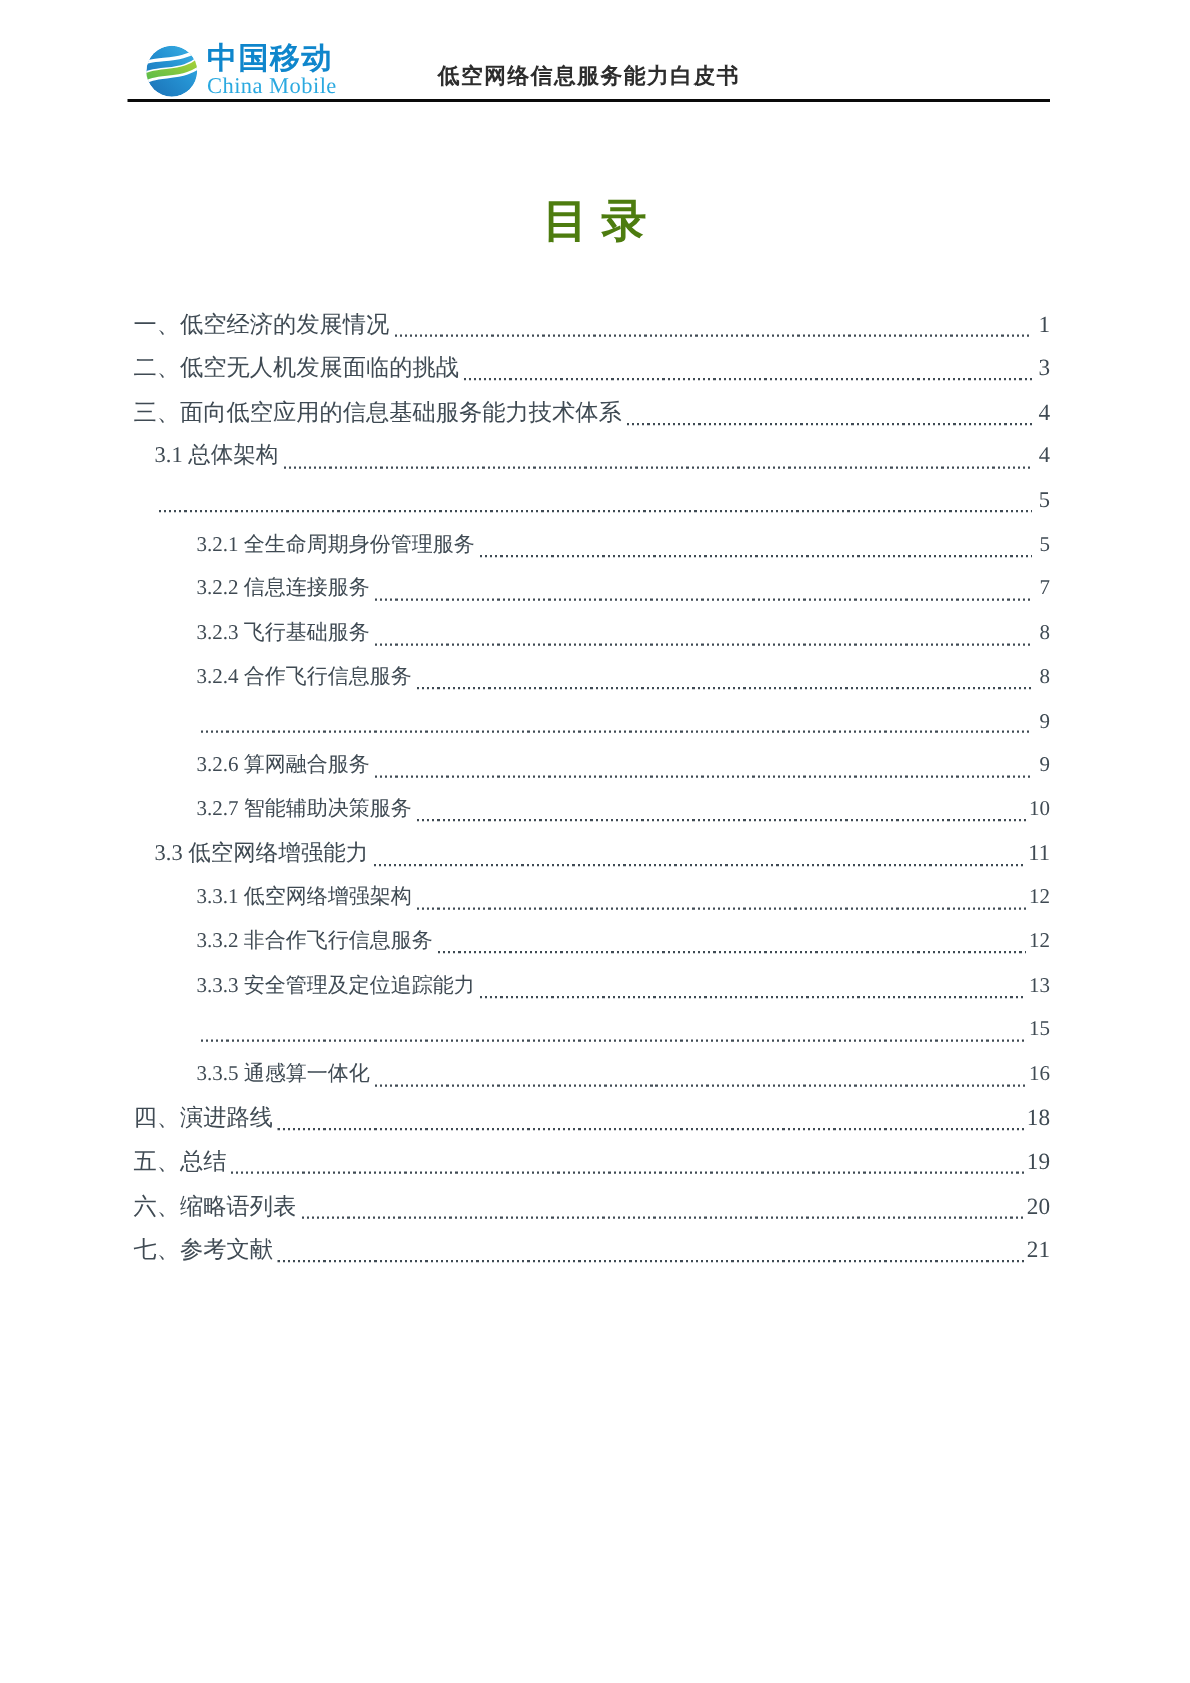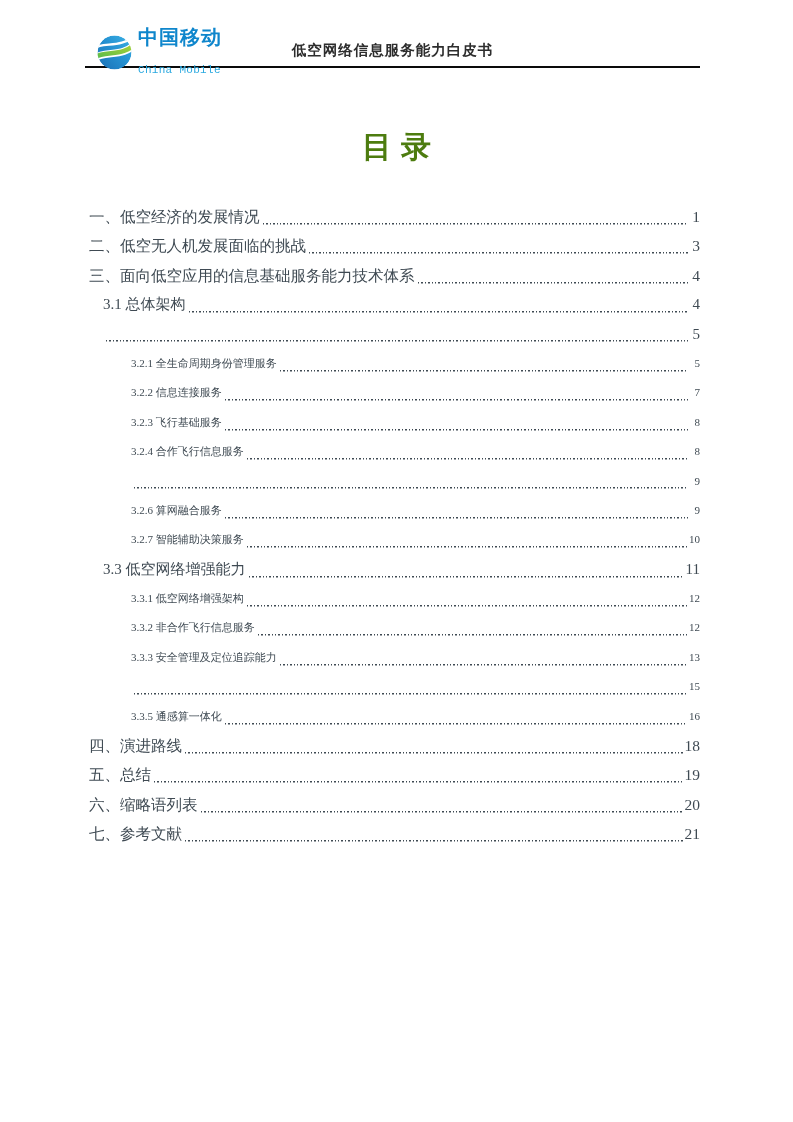--- a/index.html
+++ b/index.html
@@ -16,23 +16,23 @@
   }
   .page{position:absolute;inset:0;background:#fff;}
 
   
   .header{
     position:absolute;left:85px;right:93px;top:0;height:68px;
     border-bottom:2px solid #0a0a0a;
   }
   .logo{position:absolute;left:11px;top:29px;display:flex;align-items:center;gap:5px;}
   .logo-icon{width:37px;height:37px;display:block;}
-  .logo-text{display:flex;flex-direction:column;line-height:1;font-family:Liberation Mono, monospace;}
+  .logo-text{display:flex;flex-direction:column;line-height:1;font-family:Liberation Serif, serif;}
   .logo-zh{font-size:20px;font-weight:bold;color:var(--brand-blue);letter-spacing:1px;}
-  .logo-en{font-size:11px;color:var(--brand-light-blue);margin-top:16px;letter-spacing:0.3px;}
+  .logo-en{font-size:15px;color:var(--brand-light-blue);margin-top:2px;letter-spacing:0.3px;}
   .doc-title{
     position:absolute;left:0;right:0;top:41px;text-align:center;
     font-size:14.5px;font-weight:bold;color:#2d2d2d;letter-spacing:1px;
   }
 
   
   .page-title{
     position:absolute;top:127px;left:0;right:0;text-align:center;
     font-size:30px;font-weight:bold;color:#4d7c0f;
     letter-spacing:9px;padding-left:9px;
@@ -41,21 +41,21 @@
   
   .toc{position:absolute;top:202px;left:85px;right:93px;}
   .toc-row{
     display:flex;align-items:stretch;height:29.4px;
     color:var(--toc-text);font-size:15px;
   }
   .toc-row span{line-height:29.4px;}
   .toc-label{white-space:pre;}
   .lvl1{padding-left:4px;font-size:15.5px;}
   .lvl2{padding-left:18px;}
-  .lvl3{padding-left:46px;font-size:11px;}
+  .lvl3{padding-left:46px;font-size:14px;}
   .leader{
     flex:1;margin:0 2px 0 3px;
     background-image:repeating-linear-gradient(to right,var(--toc-text) 0 1.4px,transparent 1.4px 3.4px);
     background-size:100% 1.5px;
     background-repeat:no-repeat;
     background-position:0 calc(100% - 7px);
   }
   .toc-page{text-align:right;min-width:10px;}
 </style>
 </head>

